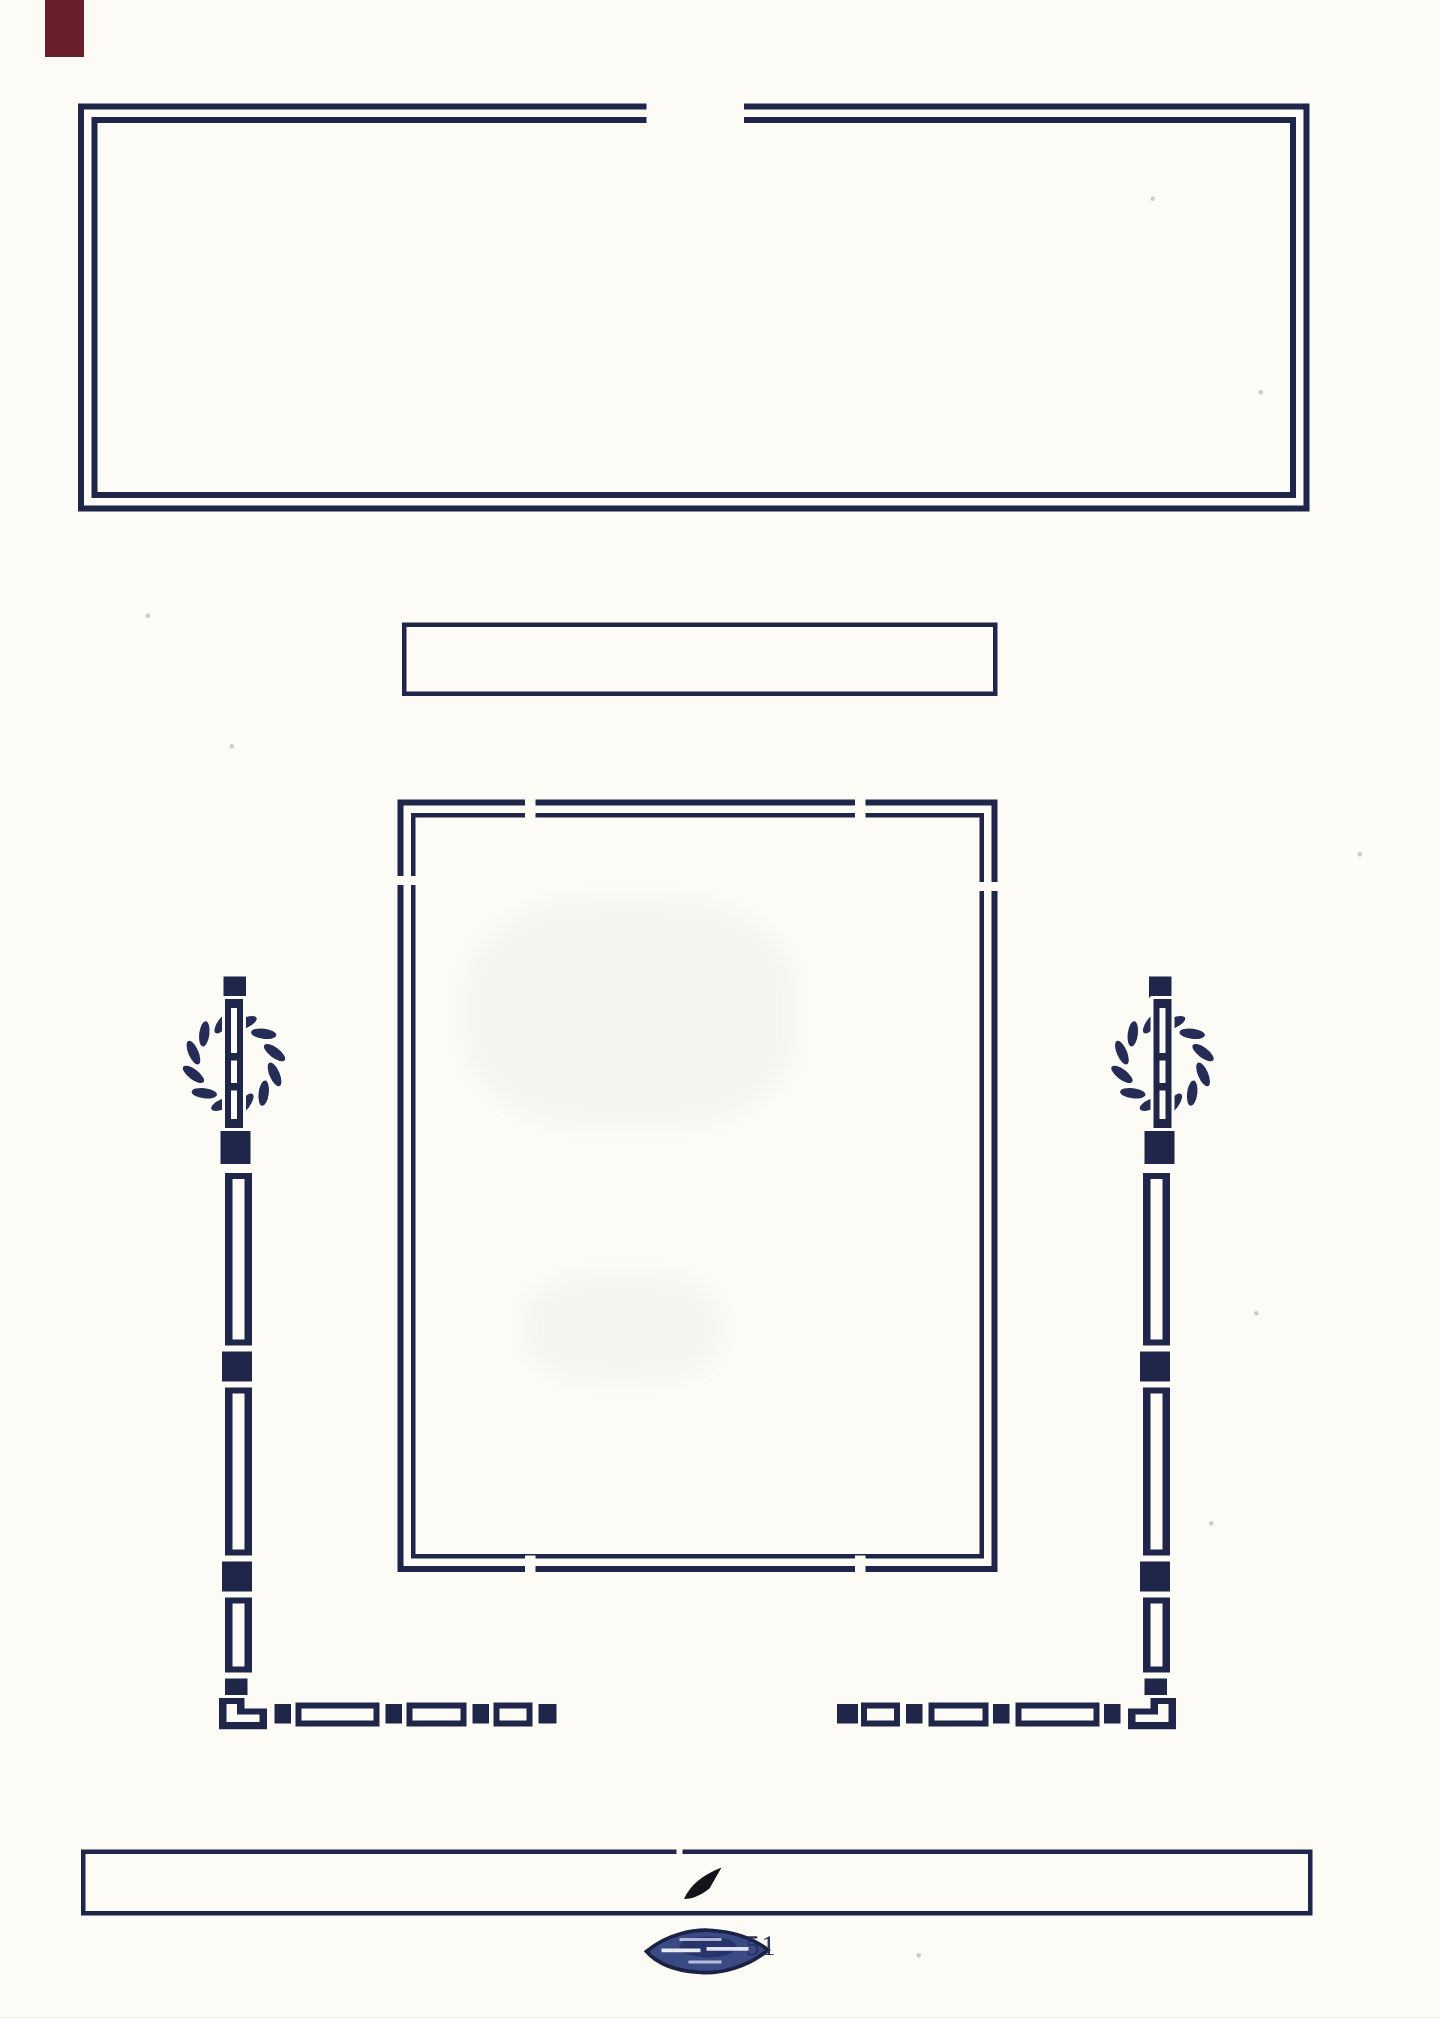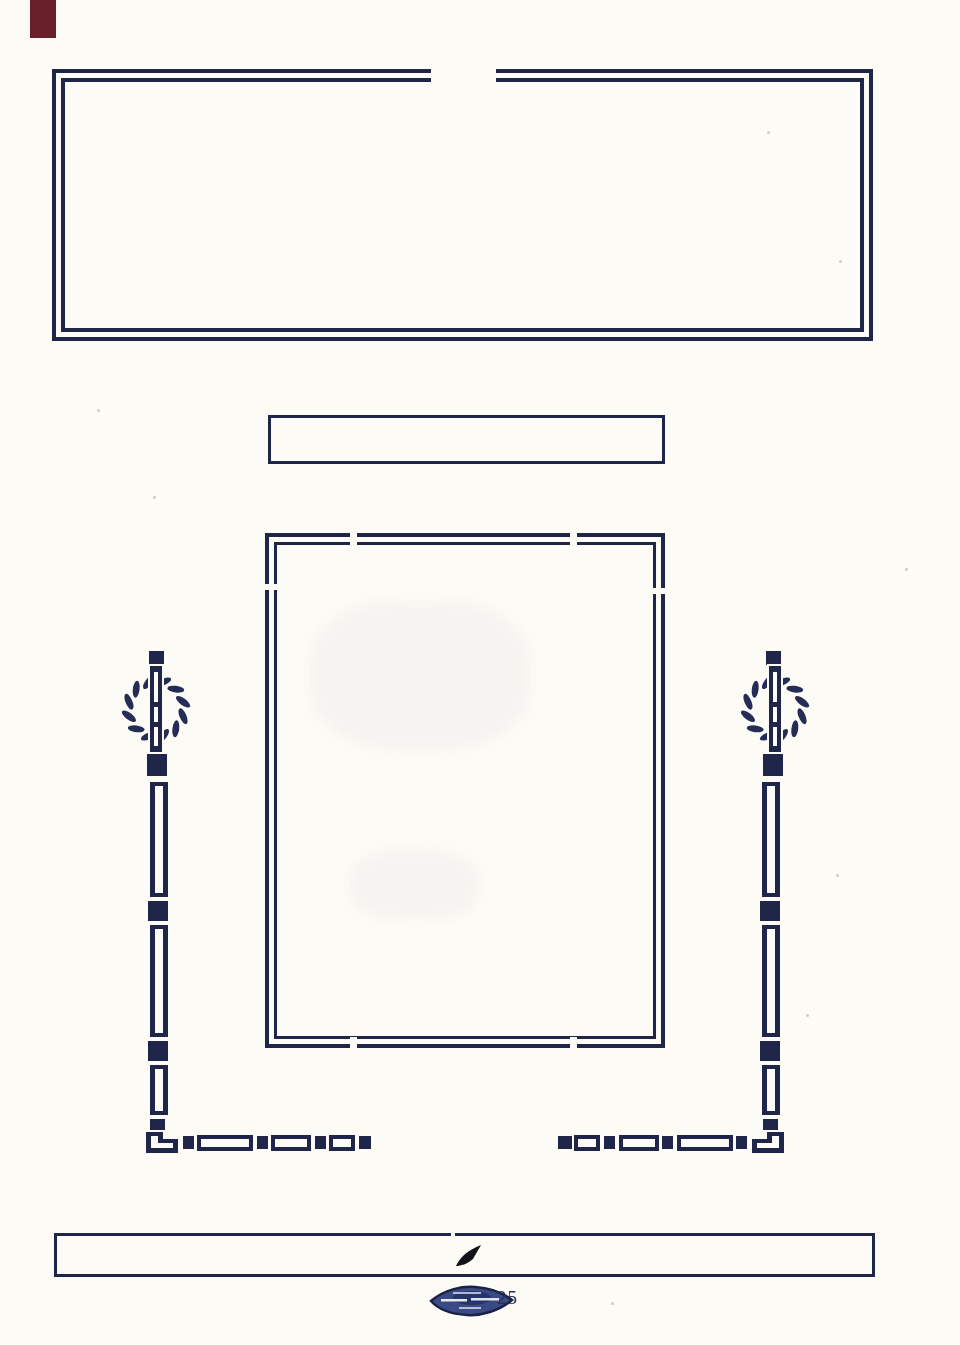--- a/index.html
+++ b/index.html
@@ -169,21 +169,21 @@
 
   <svg class="abs" style="left:429px;top:1285px;" width="86" height="32" viewBox="0 0 86 32">
     <path d="M2 16 C16 4 34 1 46 2 C62 3 74 8 83 15 C70 26 52 31 38 30 C22 29 9 24 2 16 Z" fill="#3a4a85"></path>
     <ellipse cx="43" cy="13" rx="19" ry="7" fill="#27336b"></ellipse>
     <path d="M2 16 C16 4 34 1 46 2 C62 3 74 8 83 15 C70 26 52 31 38 30 C22 29 9 24 2 16 Z" fill="none" stroke="#1c2246" stroke-width="2.5"></path>
     <rect x="12" y="14" width="26" height="2.5" fill="#e8eaf2"></rect>
     <rect x="42" y="13" width="28" height="2.5" fill="#dfe3ee"></rect>
     <rect x="24" y="7" width="28" height="2" fill="#c9cfe4" opacity="0.85"></rect>
     <rect x="30" y="22" width="22" height="2" fill="#ccd2e6" opacity="0.85"></rect>
   </svg>
-  <div class="pageno" style="left:497px;top:1288px;">25</div>
+  <div class="pageno" style="left:497px;top:1288px;">51</div>
 
   <div>
     <div class="speck" style="left:97px;top:409px;"></div>
     <div class="speck" style="left:153px;top:496px;"></div>
     <div class="speck" style="left:767px;top:131px;"></div>
     <div class="speck" style="left:839px;top:260px;"></div>
     <div class="speck" style="left:836px;top:874px;"></div>
     <div class="speck" style="left:806px;top:1014px;"></div>
     <div class="speck" style="left:611px;top:1302px;"></div>
     <div class="speck" style="left:905px;top:568px;"></div>

